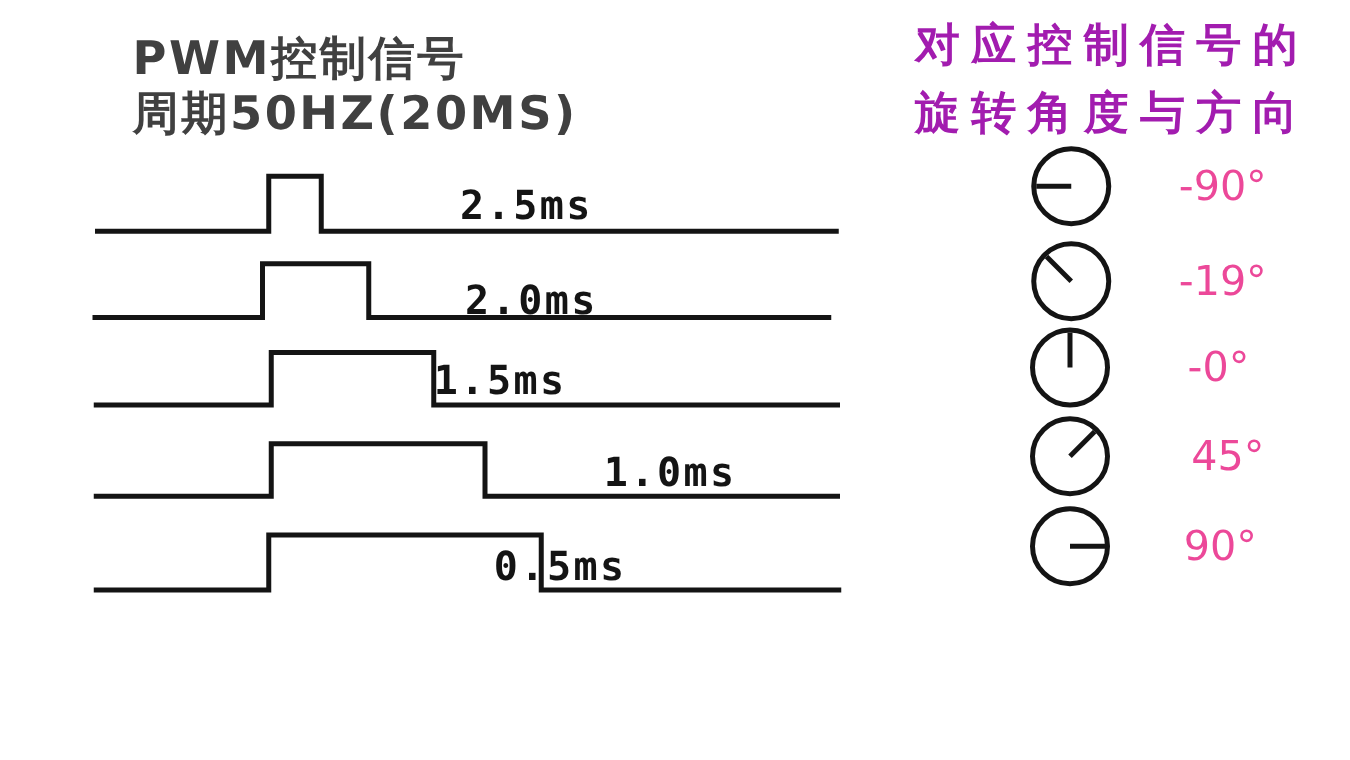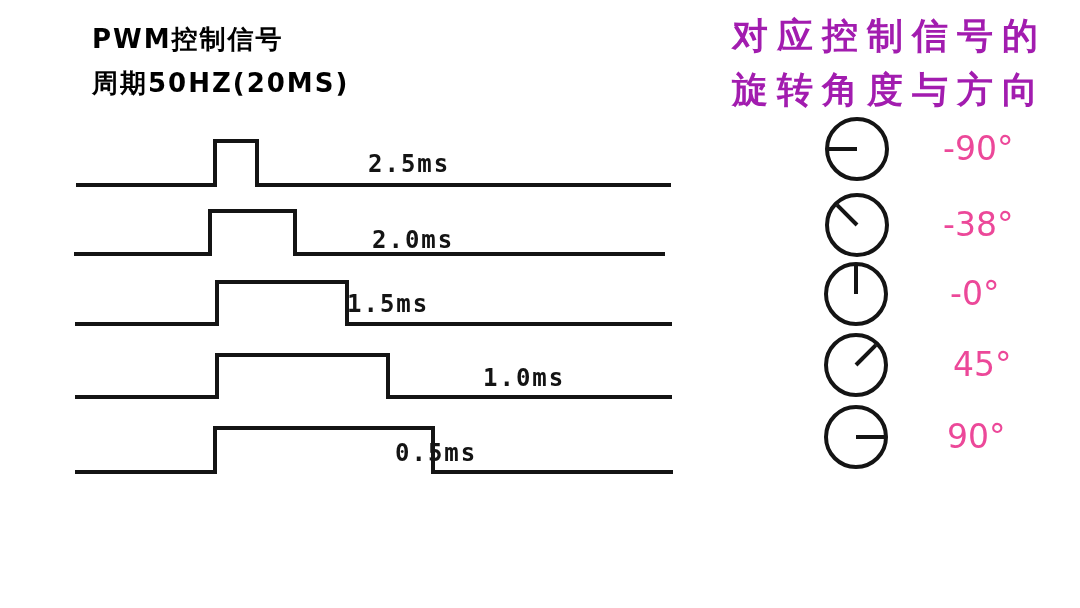--- a/index.html
+++ b/index.html
@@ -6,24 +6,24 @@
   .canvas {
     position: relative;
     width: 1080px;
     height: 608px;
     background: #ffffff;
     overflow: hidden;
     font-family: "DejaVu Sans", "Liberation Sans", sans-serif;
   }
   .title-left {
     position: absolute;
-    left: 92px;
-    color: #000000;
+    left: 106px;
+    color: #404040;
     font-weight: bold;
-    font-size: 26px;
+    font-size: 37px;
     letter-spacing: 2px;
     white-space: nowrap;
   }
   .title-left.line1 { top: 22px; }
   .title-left.line2 { top: 66px; }
   .title-right {
     position: absolute;
     left: 732px;
     color: #a21caf;
     font-weight: bold;
@@ -36,21 +36,21 @@
   #diagram-svg {
     position: absolute;
     left: 0; top: 0;
     width: 1080px; height: 608px;
   }
   .wave-label {
     position: absolute;
     color: #141414;
     font-family: "DejaVu Sans Mono", "Liberation Mono", monospace;
     font-weight: bold;
-    font-size: 24px;
+    font-size: 32px;
     letter-spacing: 2px;
     line-height: 30px;
     white-space: nowrap;
   }
   .angle-label {
     position: absolute;
     color: #ec4899;
     font-family: "DejaVu Sans", "Liberation Sans", sans-serif;
     font-size: 33px;
     line-height: 33px;
@@ -95,18 +95,18 @@
       </g>
     </svg>
 
   <div id="labels-layer">
       <div class="wave-label" style="left: 368px; top: 149px;">2.5ms</div>
       <div class="wave-label" style="left: 372px; top: 225px;">2.0ms</div>
       <div class="wave-label" style="left: 347px; top: 289px;">1.5ms</div>
       <div class="wave-label" style="left: 483px; top: 363px;">1.0ms</div>
       <div class="wave-label" style="left: 395px; top: 438px;">0.5ms</div>
       <div class="angle-label" style="left: 943px; top: 149px;">-90°</div>
-      <div class="angle-label" style="left: 943px; top: 225px;">-38°</div>
+      <div class="angle-label" style="left: 943px; top: 225px;">-19°</div>
       <div class="angle-label" style="left: 950px; top: 294px;">-0°</div>
       <div class="angle-label" style="left: 953px; top: 365px; text-align: center;">45°</div>
       <div class="angle-label" style="left: 947px; top: 437px;">90°</div>
     </div>
 </div>
 
 </body></html>

